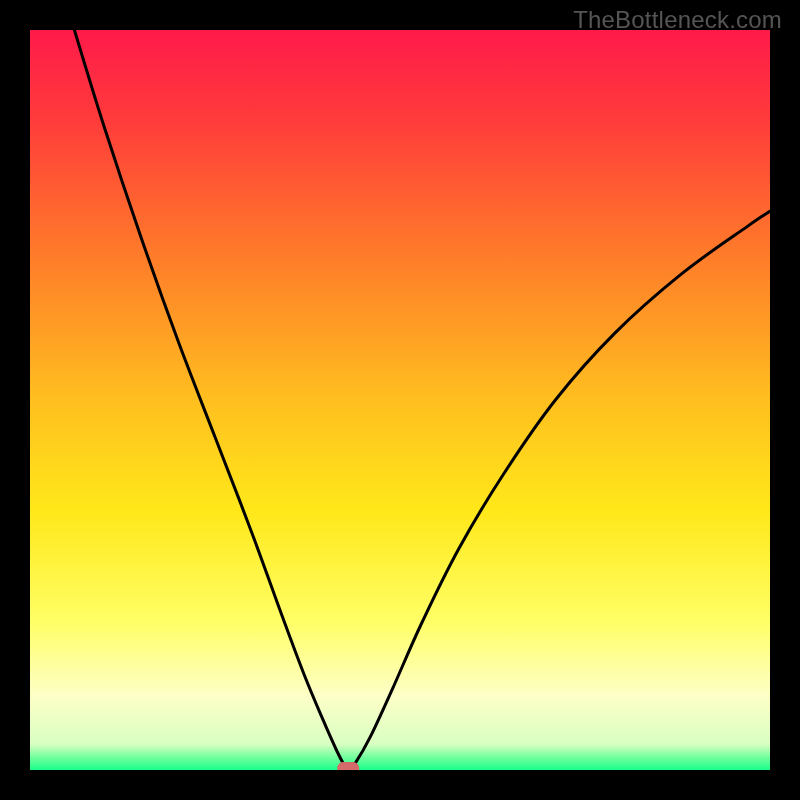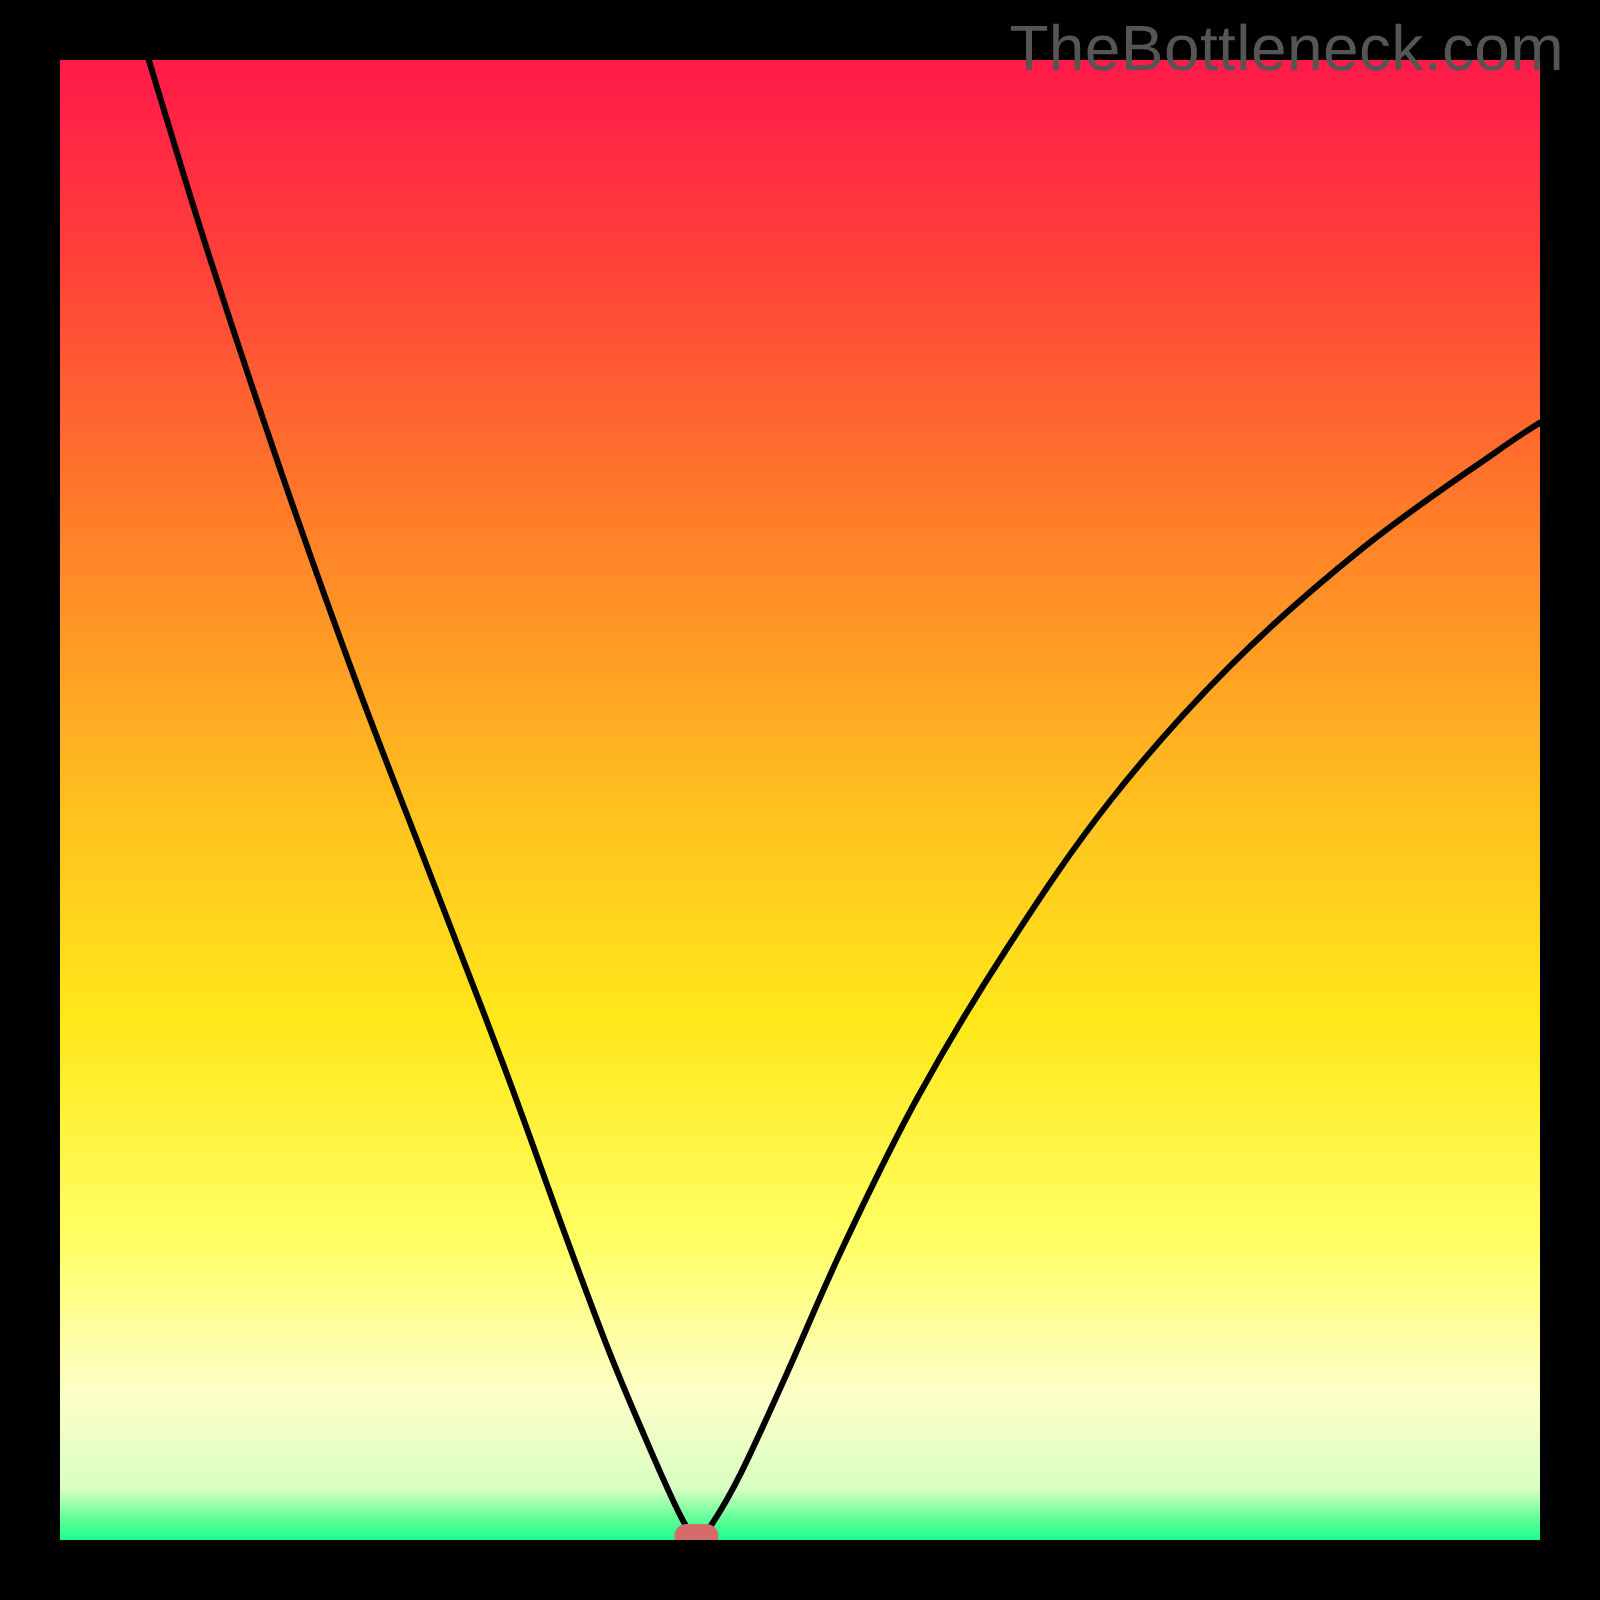--- a/index.html
+++ b/index.html
@@ -15,21 +15,21 @@
     position: relative;
     width: 800px;
     height: 800px;
     background: #000;
   }
   .watermark {
     position: absolute;
     top: 6px;
     right: 18px;
     color: #555;
-    font-size: 32px;
+    font-size: 24px;
     font-weight: 500;
     letter-spacing: 0.2px;
     z-index: 10;
   }
   .plot-outer {
     position: absolute;
     left: 30px;
     top: 30px;
     width: 740px;
     height: 740px;

